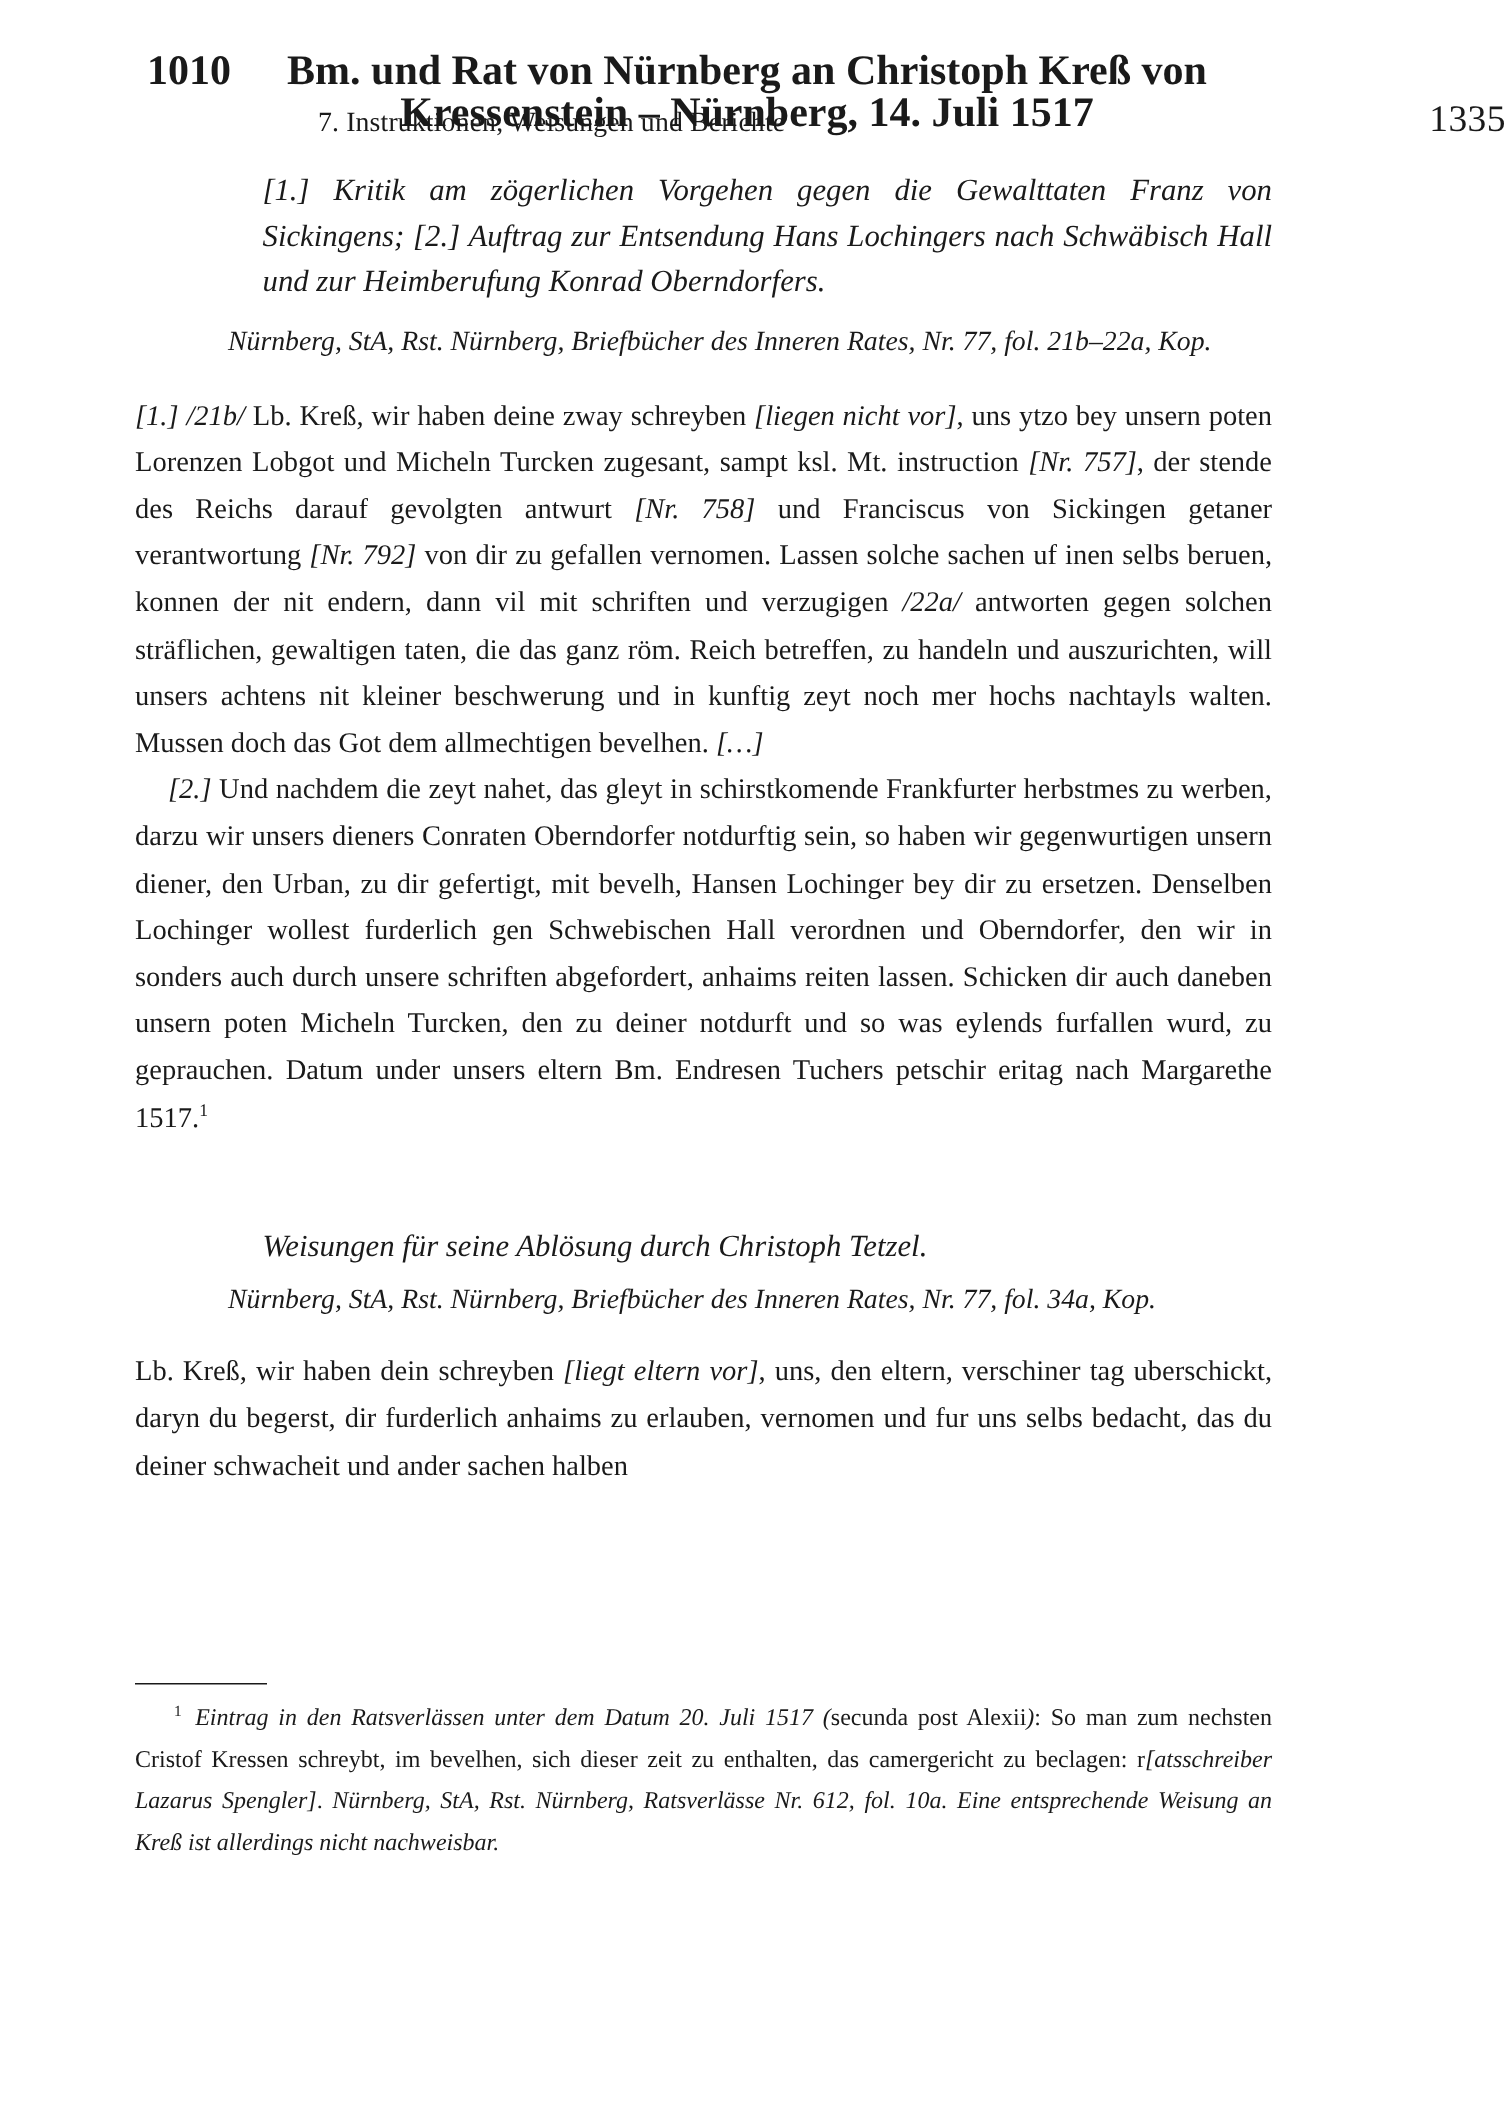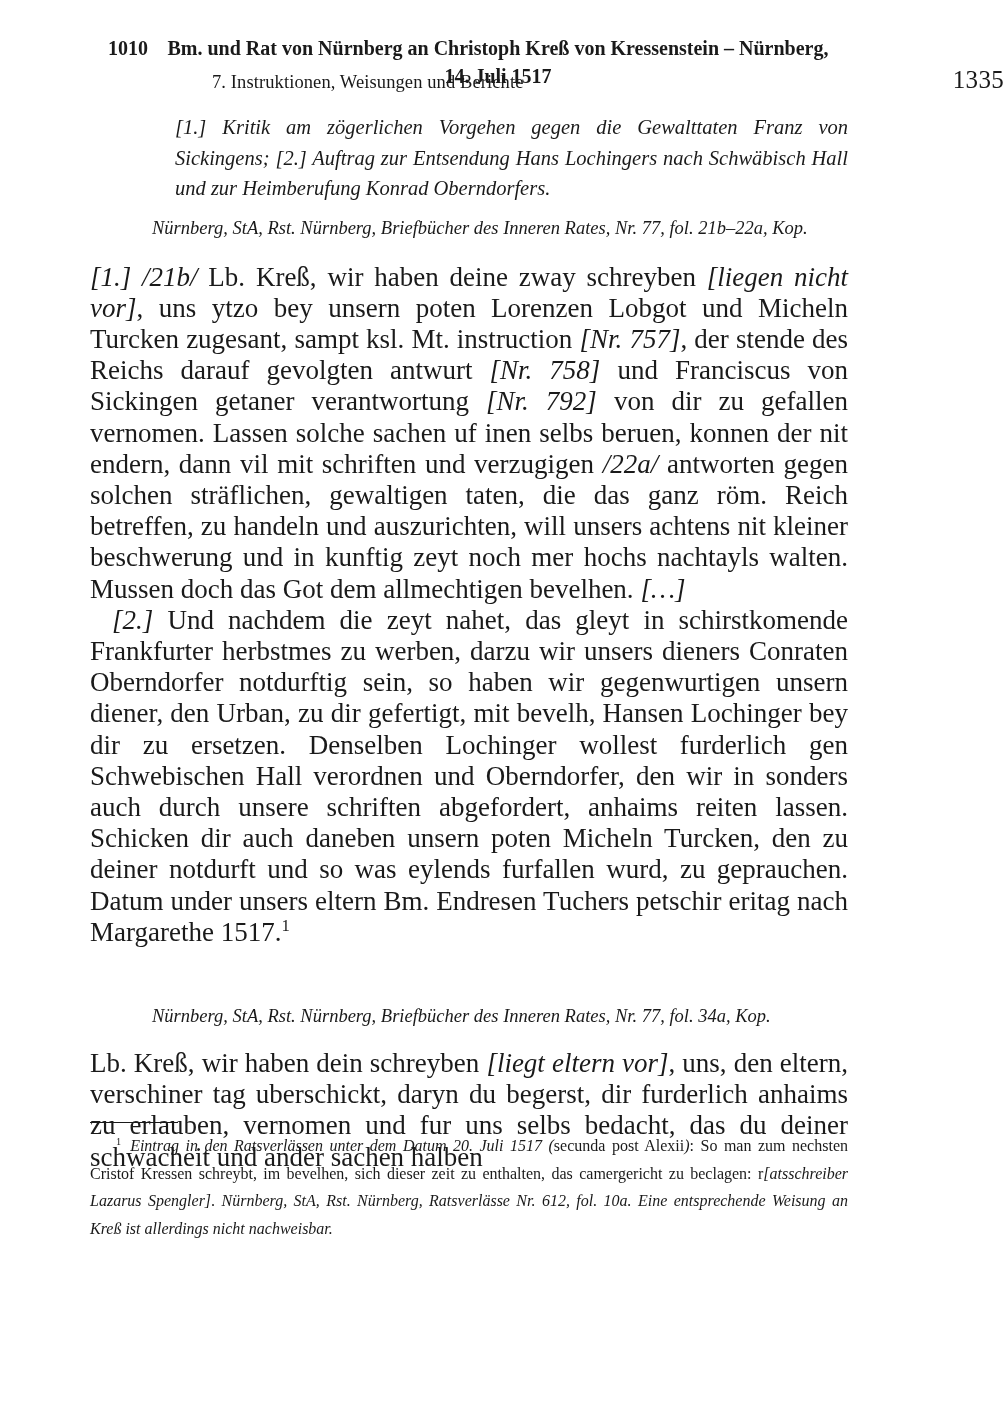--- a/index.html
+++ b/index.html
@@ -41,23 +41,23 @@
     position: absolute;
     right: 0;
     top: 66px;
     font-size: 25px;
     letter-spacing: 0.3px;
   }
 
   
   .entry-heading {
     font-weight: bold;
-    font-size: 20px;
+    font-size: 28px;
     line-height: 28px;
-    margin: 18px;
+    margin: 8px;
     padding: 0;
     display: flex;
     align-items: flex-start;
   }
   .eh-num {
     flex: 0 0 auto;
     width: 58px;
   }
   .eh-text {
     flex: 1 1 auto;
@@ -75,21 +75,21 @@
   .source-line {
     margin-left: 62px;
     font-style: italic;
     font-size: 18.5px;
     line-height: 27px;
     text-align: justify;
   }
 
   
   .body-par {
-    font-size: 27px;
+    font-size: 19px;
     line-height: 31.2px;
     text-align: justify;
     margin: 0;
     hyphens: manual;
   }
   .body-par.indent {
     text-indent: 22px;
   }
   .it { font-style: italic; }
   sup.fn {
@@ -150,20 +150,21 @@
         <span class="it">[1.] /21b/</span><span> Lb. Kreß, wir haben deine zway schreyben </span><span class="it">[liegen nicht vor]</span><span>, uns ytzo bey unsern poten Lorenzen Lobgot und Micheln Turcken zugesant, sampt ksl. Mt. instruction </span><span class="it">[Nr. 757]</span><span>, der stende des Reichs darauf gevolgten antwurt </span><span class="it">[Nr. 758]</span><span> und Franciscus von Sickingen getaner verantwortung </span><span class="it">[Nr. 792]</span><span> von dir zu gefallen vernomen. Lassen solche sachen uf inen selbs beruen, konnen der nit endern, dann vil mit schriften und verzugigen </span><span class="it">/22a/</span><span> antworten gegen solchen sträflichen, gewaltigen taten, die das ganz röm. Reich betreffen, zu handeln und auszurichten, will unsers achtens nit kleiner beschwerung und in kunftig zeyt noch mer hochs nachtayls walten. Mussen doch das Got dem allmechtigen bevelhen. </span><span class="it">[…]</span>
       </div>
 
       <div class="body-par indent">
         <span class="it">[2.]</span><span> Und nachdem die zeyt nahet, das gleyt in schirstkomende Frankfurter herbstmes zu werben, darzu wir unsers dieners Conraten Oberndorfer notdurftig sein, so haben wir gegenwurtigen unsern diener, den Urban, zu dir gefertigt, mit bevelh, Hansen Lochinger bey dir zu ersetzen. Denselben Lochinger wollest furderlich gen Schwebischen Hall verordnen und Oberndorfer, den wir in sonders auch durch unsere schriften abgefordert, anhaims reiten lassen. Schicken dir auch daneben unsern poten Micheln Turcken, den zu deiner notdurft und so was eylends furfallen wurd, zu geprauchen. Datum under unsers eltern Bm. Endresen Tuchers petschir eritag nach Margarethe 1517.</span><sup class="fn">1</sup>
       </div>
     </div>
 
     <div style="margin-top:55px;">
 
+      <div class="regest" style="margin-top:22px;">Weisungen für seine Ablösung durch Christoph Tetzel.</div>
 
       <div class="source-line" style="margin-top:8px;">Nürnberg, StA, Rst. Nürnberg, Briefbücher des Inneren Rates, Nr. 77, fol. 34a, Kop.</div>
 
       <div class="body-par" style="margin-top:18px;">
         <span>Lb. Kreß, wir haben dein schreyben </span><span class="it">[liegt eltern vor]</span><span>, uns, den eltern, verschiner tag uberschickt, daryn du begerst, dir furderlich anhaims zu erlauben, vernomen und fur uns selbs bedacht, das du deiner schwacheit und ander sachen halben</span>
       </div>
     </div>
 
   </div>
 

